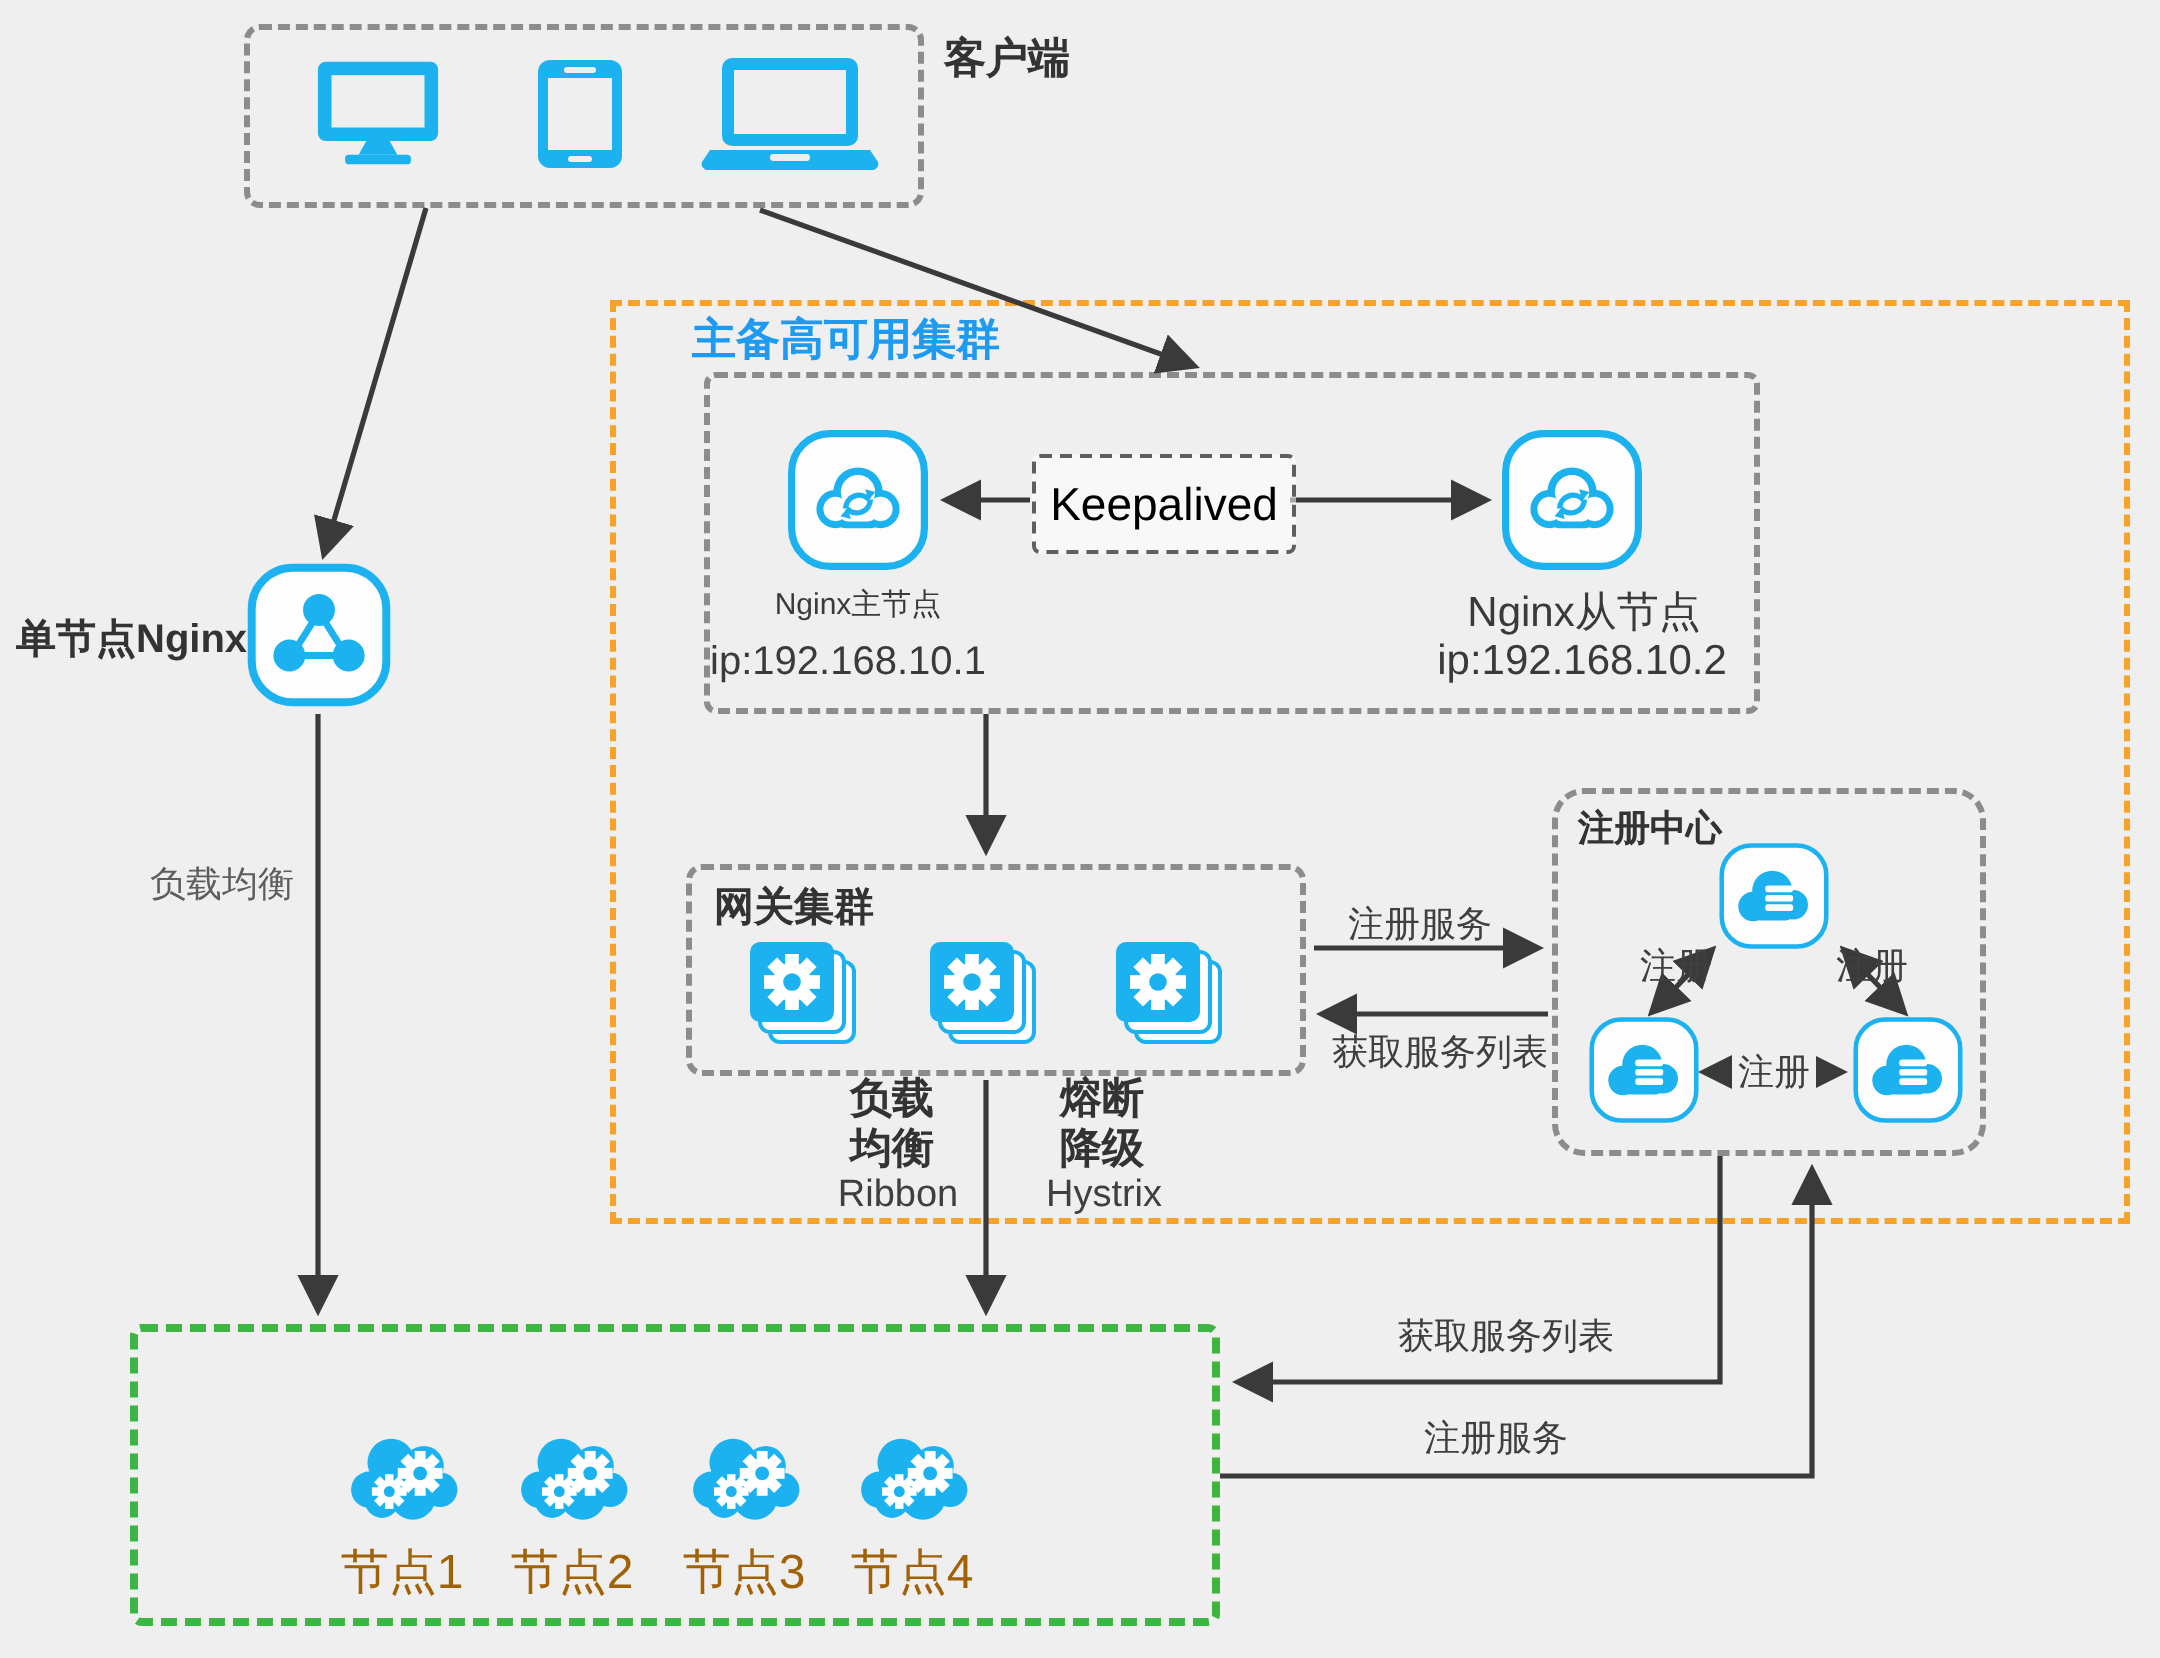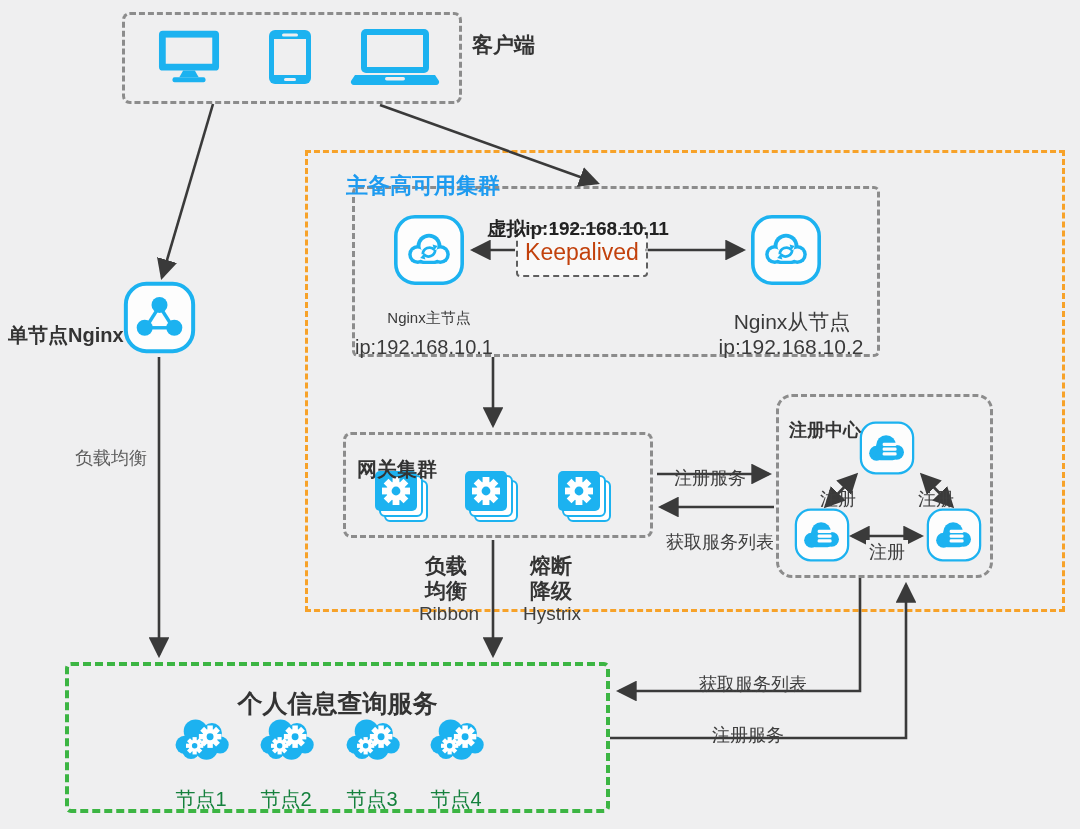--- a/index.html
+++ b/index.html
@@ -7,32 +7,32 @@
           font-family:"Liberation Sans","DejaVu Sans",sans-serif;color:#3a3a3a;}
   .box{position:absolute;background:transparent;box-sizing:border-box;}
   .client-box{left:122px;top:12px;width:340px;height:92px;border:3px dashed #8c8c8c;border-radius:8px;}
   .ha-box{left:305px;top:150px;width:760px;height:462px;border:3px dashed #F7A229;}
   .inner-box{left:352px;top:186px;width:528px;height:171px;border:3px dashed #8c8c8c;border-radius:6px;}
   .gw-box{left:343px;top:432px;width:310px;height:106px;border:3px dashed #8c8c8c;border-radius:8px;}
   .reg-box{left:776px;top:394px;width:217px;height:184px;border:3px dashed #8c8c8c;border-radius:16px;}
   .svc-box{left:65px;top:662px;width:545px;height:151px;border:4px dashed #3CB543;border-radius:6px;}
   .keepalived{position:absolute;left:516px;top:227px;width:128px;height:46px;border:2px dashed #5f5f5f;
               border-radius:4px;display:flex;align-items:center;justify-content:center;font-size:23px;
-              color:#c2410c;background:rgba(255,255,255,.55);z-index:6;}
-  .lbl{position:absolute;white-space:nowrap;z-index:7;margin-top:16px;}
+              color:#000000;background:rgba(255,255,255,.55);z-index:6;}
+  .lbl{position:absolute;white-space:nowrap;z-index:7;}
   .b{font-weight:bold;}
   .cxy{transform:translateX(-50%);}
   .blue{color:#1E9BF0;}
   .wm{color:#4A67DC;font-size:47px;font-weight:bold;letter-spacing:1px;}
   .edge{font-size:18px;color:#3f3f3f;}
   .gray{color:#5d5d5d;}
   .two-line{font-size:21px;font-weight:bold;line-height:1.2;text-align:center;color:#333;}
   .impl{font-size:19px;color:#3f3f3f;}
   .svc-title{left:65px;top:671px;width:545px;text-align:center;font-size:25px;font-weight:bold;color:#333;}
-  .node-lbl{font-size:20px;color:#15803d;}
+  .node-lbl{font-size:24px;color:#a16207;}
   .mask{background:#efeff0;padding:0 3px;}
   svg.icon{position:absolute;z-index:4;}
   svg.overlay{position:absolute;left:0;top:0;z-index:5;pointer-events:none;}
 </style>
 </head>
 <body>
 
 <div class="canvas">
 
   <svg width="0" height="0" style="position:absolute">
@@ -270,42 +270,40 @@
     </g>
     <use href="#gear8" fill="#fff" transform="translate(26,37) scale(0.68)"></use>
     <circle cx="26" cy="37" r="3" fill="#1CB2F0"></circle>
     <use href="#gear8" fill="#fff" transform="translate(43,27) scale(0.88)"></use>
     <circle cx="43" cy="27" r="3.8" fill="#1CB2F0"></circle>
   </svg>
 
   <div class="lbl b" style="left:472px;top:15px;font-size:21px;color:#333">客户端</div>
   <div class="lbl b" style="left:8px;top:306px;font-size:20px;color:#333">单节点Nginx</div>
   <div class="lbl b blue" style="left:346px;top:155px;font-size:22px">主备高可用集群</div>
-  <div class="lbl b cxy" style="left:578px;top:200px;font-size:19px;color:#222">虚拟ip:192.168.10.11</div>
   <div class="keepalived">Keepalived</div>
   <div class="lbl cxy" style="left:429px;top:293px;font-size:15px">Nginx主节点</div>
   <div class="lbl cxy" style="left:424px;top:320px;font-size:20px">ip:192.168.10.1</div>
   <div class="lbl cxy" style="left:792px;top:292px;font-size:21px">Nginx从节点</div>
   <div class="lbl cxy" style="left:791px;top:319px;font-size:21px">ip:192.168.10.2</div>
 
   <div class="lbl b" style="left:357px;top:440px;font-size:20px;color:#333">网关集群</div>
   <div class="lbl b" style="left:789px;top:402px;font-size:18px;color:#333">注册中心</div>
 
   <div class="lbl two-line cxy" style="left:446px;top:537px">
     <div>负载</div>
     <div>均衡</div>
   </div>
   <div class="lbl impl cxy" style="left:449px;top:587px">Ribbon</div>
   <div class="lbl two-line cxy" style="left:551px;top:537px">
     <div>熔断</div>
     <div>降级</div>
   </div>
   <div class="lbl impl cxy" style="left:552px;top:587px">Hystrix</div>
 
-  <div class="lbl svc-title">个人信息查询服务</div>
   <div class="lbl node-lbl cxy" style="left:201px;top:770px">节点1</div>
   <div class="lbl node-lbl cxy" style="left:286px;top:770px">节点2</div>
   <div class="lbl node-lbl cxy" style="left:372px;top:770px">节点3</div>
   <div class="lbl node-lbl cxy" style="left:456px;top:770px">节点4</div>
 
   <div class="lbl edge gray cxy" style="left:111px;top:430px">负载均衡</div>
   <div class="lbl edge cxy" style="left:710px;top:450px">注册服务</div>
   <div class="lbl edge cxy" style="left:720px;top:514px">获取服务列表</div>
   <div class="lbl edge cxy" style="left:753px;top:656px">获取服务列表</div>
   <div class="lbl edge cxy" style="left:748px;top:707px">注册服务</div>

